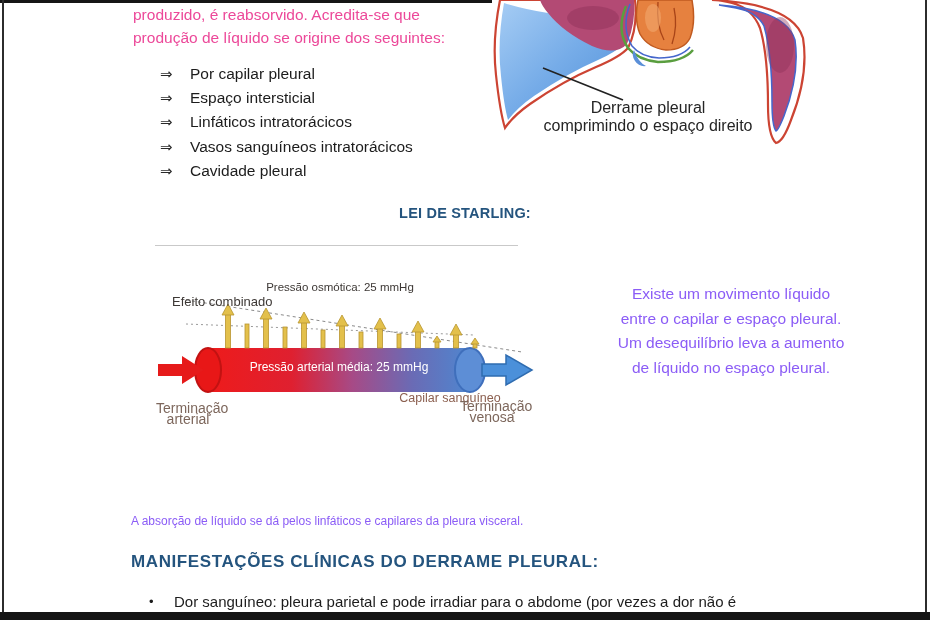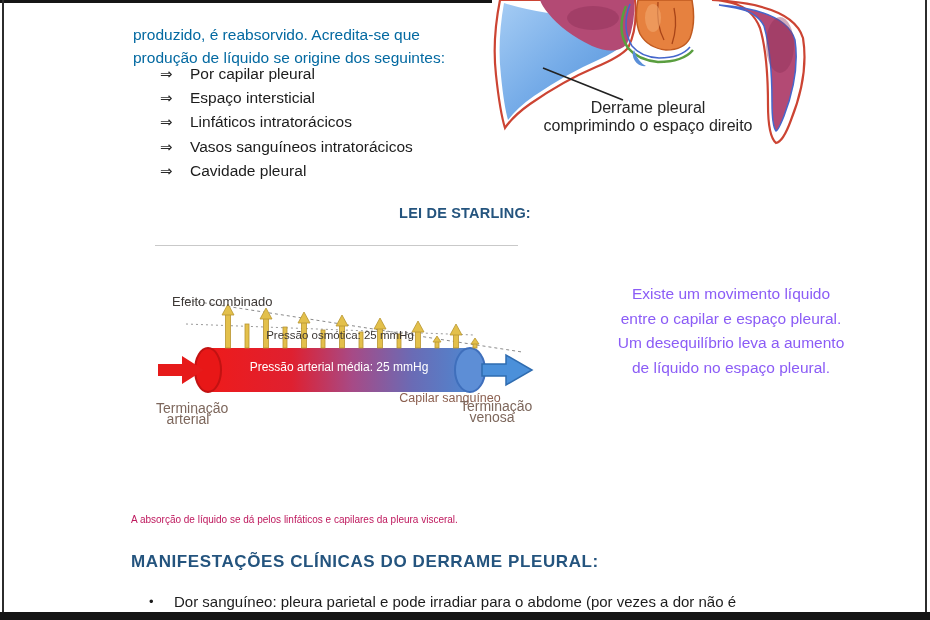--- a/index.html
+++ b/index.html
@@ -4,51 +4,51 @@
 <style>
   html,body{margin:0;padding:0;background:#ffffff;}
   .page{position:relative;width:930px;height:620px;background:#ffffff;overflow:hidden;
         font-family:"Liberation Sans","DejaVu Sans",sans-serif;color:#1f1f1f;}
   .edge{position:absolute;background:#151515;}
   .edge-top{left:0;top:0;width:492px;height:3px;}
   .edge-left{left:2px;top:0;width:2px;height:620px;background:#2c2c2c;}
   .edge-right{left:925px;top:0;width:2px;height:620px;background:#2c2c2c;}
   .edge-bottom{left:0;top:612px;width:930px;height:8px;}
 
-  .intro{position:absolute;left:133px;top:3px;font-size:15.5px;line-height:23px;color:#0369a1;margin-top:20px;}
+  .intro{position:absolute;left:133px;top:3px;font-size:15.5px;line-height:23px;color:#ec4899;}
 
   .origin-list{position:absolute;left:160px;top:62px;list-style:none;margin:0;padding:0;}
   .origin-list li{display:flex;align-items:center;height:24.2px;font-size:15.5px;color:#1c1c1c;}
   .origin-list .arr{width:30px;font-size:15px;color:#2a2a2a;}
 
   .anatomy{position:absolute;left:488px;top:0;width:330px;height:145px;}
   .anatomy svg{position:absolute;left:0;top:0;}
   .anatomy-caption{position:absolute;left:0;top:99px;width:320px;text-align:center;
         font-size:16px;line-height:17.5px;color:#252525;}
 
   .starling-heading{position:absolute;left:155px;top:205px;width:620px;text-align:center;
         font-size:14.5px;font-weight:bold;color:#24547e;letter-spacing:0.2px;}
 
   .divider{position:absolute;left:155px;top:245px;width:363px;height:1px;background:#c9c9c9;}
 
   .diagram{position:absolute;left:150px;top:278px;width:385px;height:160px;}
   .diagram svg{position:absolute;left:0;top:0;}
   .lbl{position:absolute;color:#3d3835;}
-  .lbl-osmotic{left:40px;top:3px;width:300px;text-align:center;font-size:11.5px;margin-top:48px;}
+  .lbl-osmotic{left:40px;top:3px;width:300px;text-align:center;font-size:11.5px;}
   .lbl-combined{left:22px;top:16px;font-size:13px;}
   .lbl-arterial{left:58px;top:82px;width:262px;text-align:center;font-size:12px;color:#ffffff;}
   .lbl-capillary{left:230px;top:113px;width:140px;text-align:center;font-size:12.5px;color:#8b5f4f;}
   .lbl-term{width:64px;text-align:center;font-size:14px;line-height:10.5px;color:#7d675c;}
   .lbl-term-art{left:6px;top:125px;}
   .lbl-term-ven{left:310px;top:123px;}
 
   .side-note{position:absolute;left:545px;top:282px;width:372px;text-align:center;
         font-size:15.5px;line-height:24.5px;color:#8b5cf6;}
 
-  .absorption{position:absolute;left:131px;top:514px;font-size:10px;color:#be185d;}
+  .absorption{position:absolute;left:131px;top:514px;font-size:12px;color:#8b5cf6;}
 
   .manifest-heading{position:absolute;left:131px;top:552px;font-size:17px;font-weight:bold;
         color:#24547e;letter-spacing:0.6px;}
 
   .manifest-item{position:absolute;left:149px;top:593px;display:flex;align-items:center;
         font-size:15px;color:#1c1c1c;}
   .manifest-item .dot{width:25px;font-size:13px;}
 </style>
 </head>
 <body>

